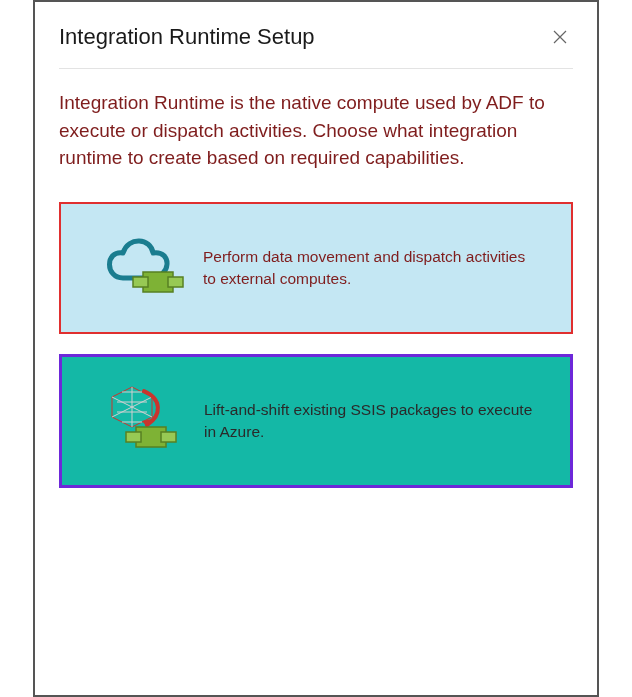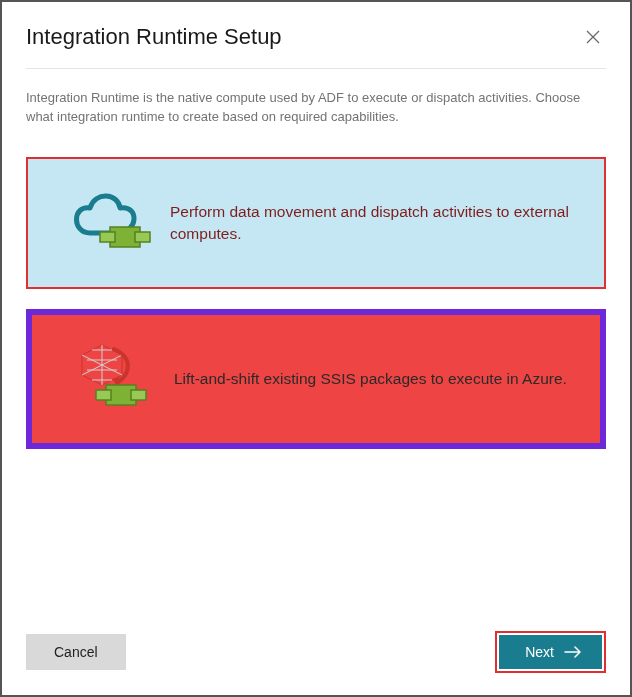--- a/index.html
+++ b/index.html
@@ -1,35 +1,35 @@
 <!DOCTYPE html>
 <html><head>
   <meta charset="utf-8">
   <style>
     * { box-sizing: border-box; margin: 0; padding: 0; }
     body { font-family: 'Segoe UI', Tahoma, sans-serif; background: #fff; display: flex; align-items: flex-start; justify-content: center; }
     .modal {
-      width: 632px; height: 697px;
+      width: 566px; height: 697px;
       border: 2px solid #555; background: #fff;
       display: flex; flex-direction: column;
       position: relative;
     }
     .header {
       display: flex; align-items: center; justify-content: space-between;
       padding: 22px 24px 18px 24px;
     }
     .title { font-size: 22px; font-weight: 400; color: #1a1a1a; }
     .close-btn { cursor: pointer; color: #666; padding: 4px; }
     .close-btn svg { display: block; }
     .divider { border: none; border-top: 1px solid #e3e3e3; margin: 0 24px; }
-    .description { font-size: 13px; color: #737373; line-height: 1.45; padding: 20px 24px 0 24px; }
+    .description { font-size: 19px; color: #7f1d1d; line-height: 1.45; padding: 20px 24px 0 24px; }
     .options { padding: 30px 24px 0 24px; display: flex; flex-direction: column; gap: 20px; }
     .option {
       display: flex; align-items: center;
-      border: 6px solid #6d28d9; background: #ef4444;
+      border: 3px solid #6d28d9; background: #14b8a6;
       padding: 24px 22px; cursor: pointer;
       min-height: 122px;
     }
     .option.selected {
       background: #c4e7f3; border: 2.5px solid #e02f2f;
     }
     .option-icon { flex: 0 0 120px; display: flex; align-items: center; justify-content: center; }
     .option-text { font-size: 15.5px; color: #2a2a2a; line-height: 1.4; padding-right: 10px; }
     .option.selected .option-text { color: #7f1d1d; }
     .footer {
@@ -99,26 +99,13 @@
             <rect x="-10" y="5" width="15" height="10" fill="#97C954" stroke="#578022" stroke-width="1.5"></rect>
             <rect x="25" y="5" width="15" height="10" fill="#97C954" stroke="#578022" stroke-width="1.5"></rect>
           </g>
         </svg>
       </div>
       <div class="option-text">Lift-and-shift existing SSIS packages to execute in Azure.</div>
     </div>
 
   </div>
 
-  <div class="footer">
-    <button class="btn-cancel">Cancel</button>
-    <div class="btn-next-wrap">
-      <button class="btn-next">
-        <span>Next</span>
-        <span class="arrow-icon">
-          <svg width="18" height="12" viewBox="0 0 18 12">
-              <path d="M1 6 L16 6 M11 1 L16 6 L11 11" stroke="#fff" stroke-width="1.5" fill="none" stroke-linecap="round" stroke-linejoin="round"></path>
-            </svg>
-        </span>
-      </button>
-    </div>
-  </div>
 </div>
 
 </body></html>

